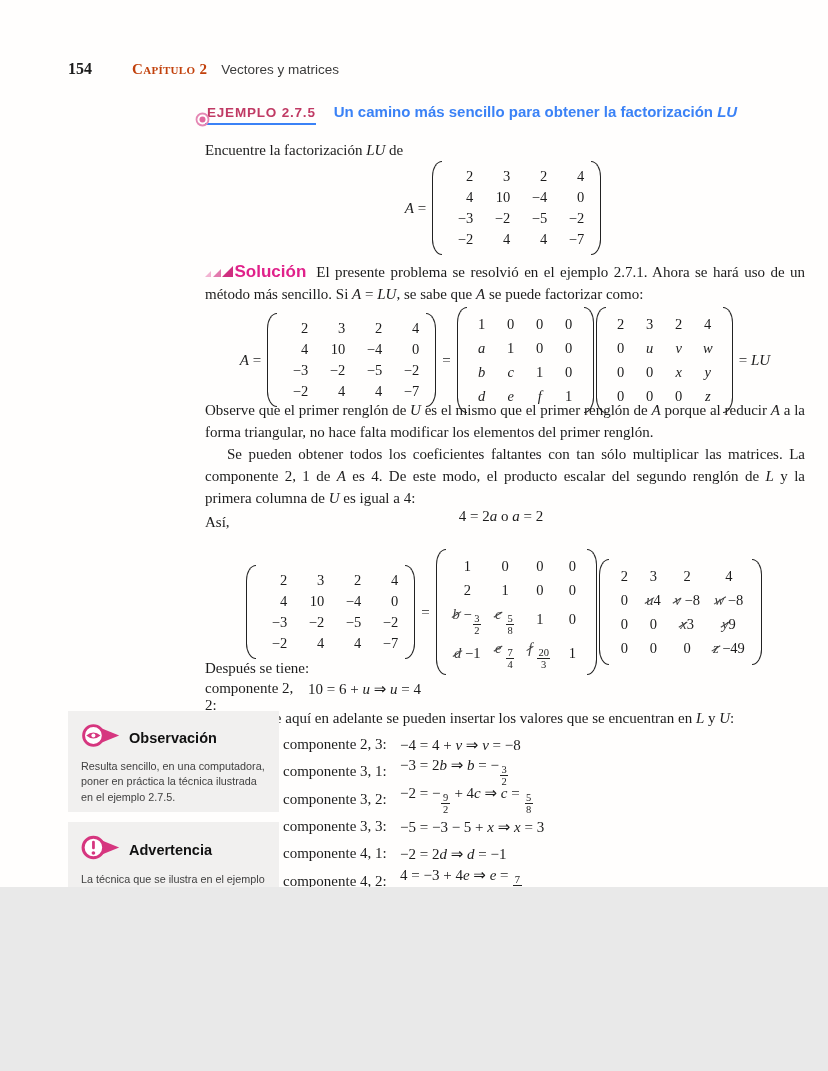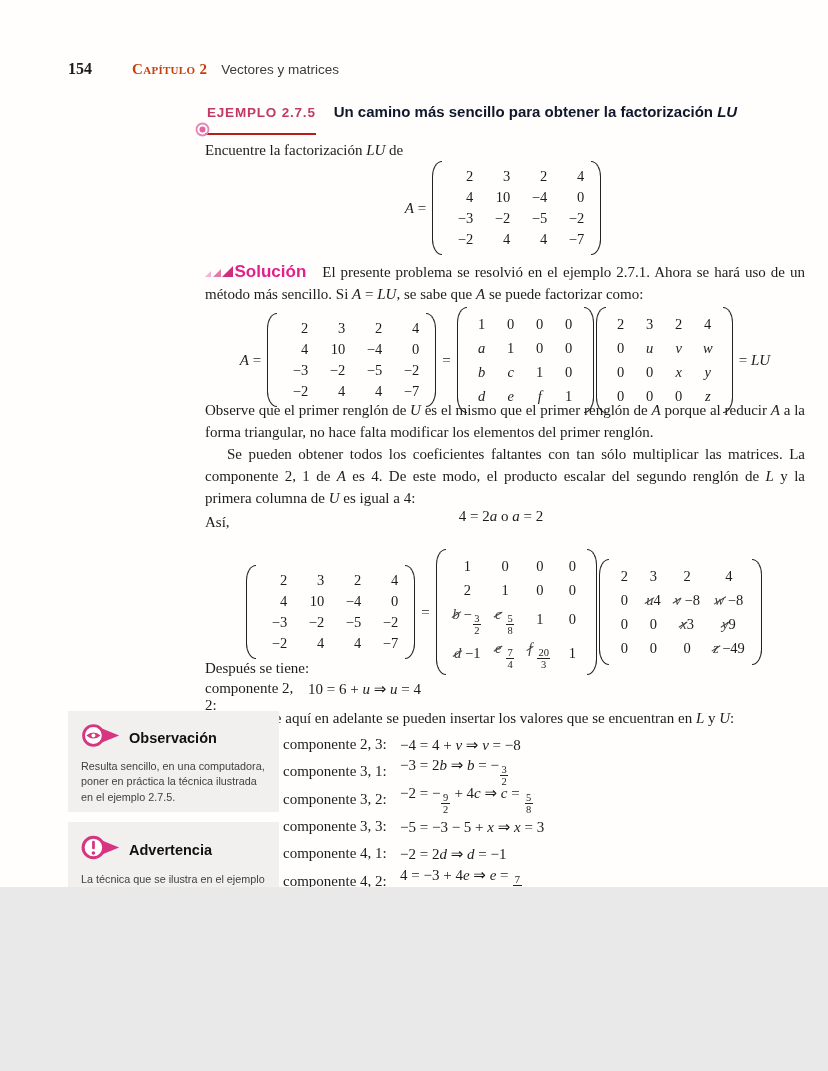--- a/index.html
+++ b/index.html
@@ -7,30 +7,30 @@
         font-family:"Liberation Serif", serif;color:#1c1c1c;overflow:hidden;}
 
   
   .header{position:absolute;left:68px;top:60px;display:flex;align-items:baseline;}
   .pageno{font-weight:bold;font-size:16px;}
   .chapter{margin-left:40px;font-weight:bold;font-size:15px;color:#c2410c;font-variant:small-caps;letter-spacing:.3px;}
   .chapter-title{margin-left:14px;font-family:"Liberation Sans",sans-serif;font-size:13.5px;color:#3c3c3c;}
 
   
   .ex-head{position:absolute;left:205px;top:103px;display:flex;align-items:baseline;white-space:nowrap;}
-  .ex-label-wrap{position:relative;border-bottom:2px solid #b91c1c;padding-bottom:12px;padding-left:2px;}
+  .ex-label-wrap{position:relative;border-bottom:2px solid #3b82f6;padding-bottom:2px;padding-left:2px;}
   .ex-circle{position:absolute;left:-10px;bottom:-8px;}
   .ex-label{font-family:"Liberation Sans",sans-serif;font-weight:bold;font-size:13.5px;color:#c03a64;letter-spacing:.8px;}
-  .ex-title{margin-left:18px;font-family:"Liberation Sans",sans-serif;font-weight:bold;font-size:15px;color:#0f172a;}
+  .ex-title{margin-left:18px;font-family:"Liberation Sans",sans-serif;font-weight:bold;font-size:15px;color:#3b82f6;}
 
   
   .serif-line{position:absolute;font-size:15px;line-height:22px;}
   .intro{left:205px;top:139px;}
   .solucion{left:205px;top:261px;width:600px;text-align:justify;}
-  .sol-head{color:#e0218a;font-family:"Liberation Sans",sans-serif;font-weight:bold;font-size:17px;margin-right:16px;}
+  .sol-head{color:#e0218a;font-family:"Liberation Sans",sans-serif;font-weight:bold;font-size:17px;margin-right:10px;}
   .tri{display:inline-block;width:0;height:0;border-style:solid;margin-right:1.5px;}
   .tri1{border-width:0 0 6px 6px;border-color:transparent transparent #f2b3d2 transparent;}
   .tri2{border-width:0 0 8px 8px;border-color:transparent transparent #e27aae transparent;}
   .tri3{border-width:0 0 11px 11px;border-color:transparent transparent #cf2e7f transparent;}
   .paras{left:205px;top:399px;width:600px;text-align:justify;}
   .paras p{margin:0;}
   .paras p.indent{text-indent:22px;}
   .eq-scalar{left:205px;top:505px;width:592px;text-align:center;}
   .asi{left:205px;top:511px;}
   .despues{left:205px;top:657px;}

